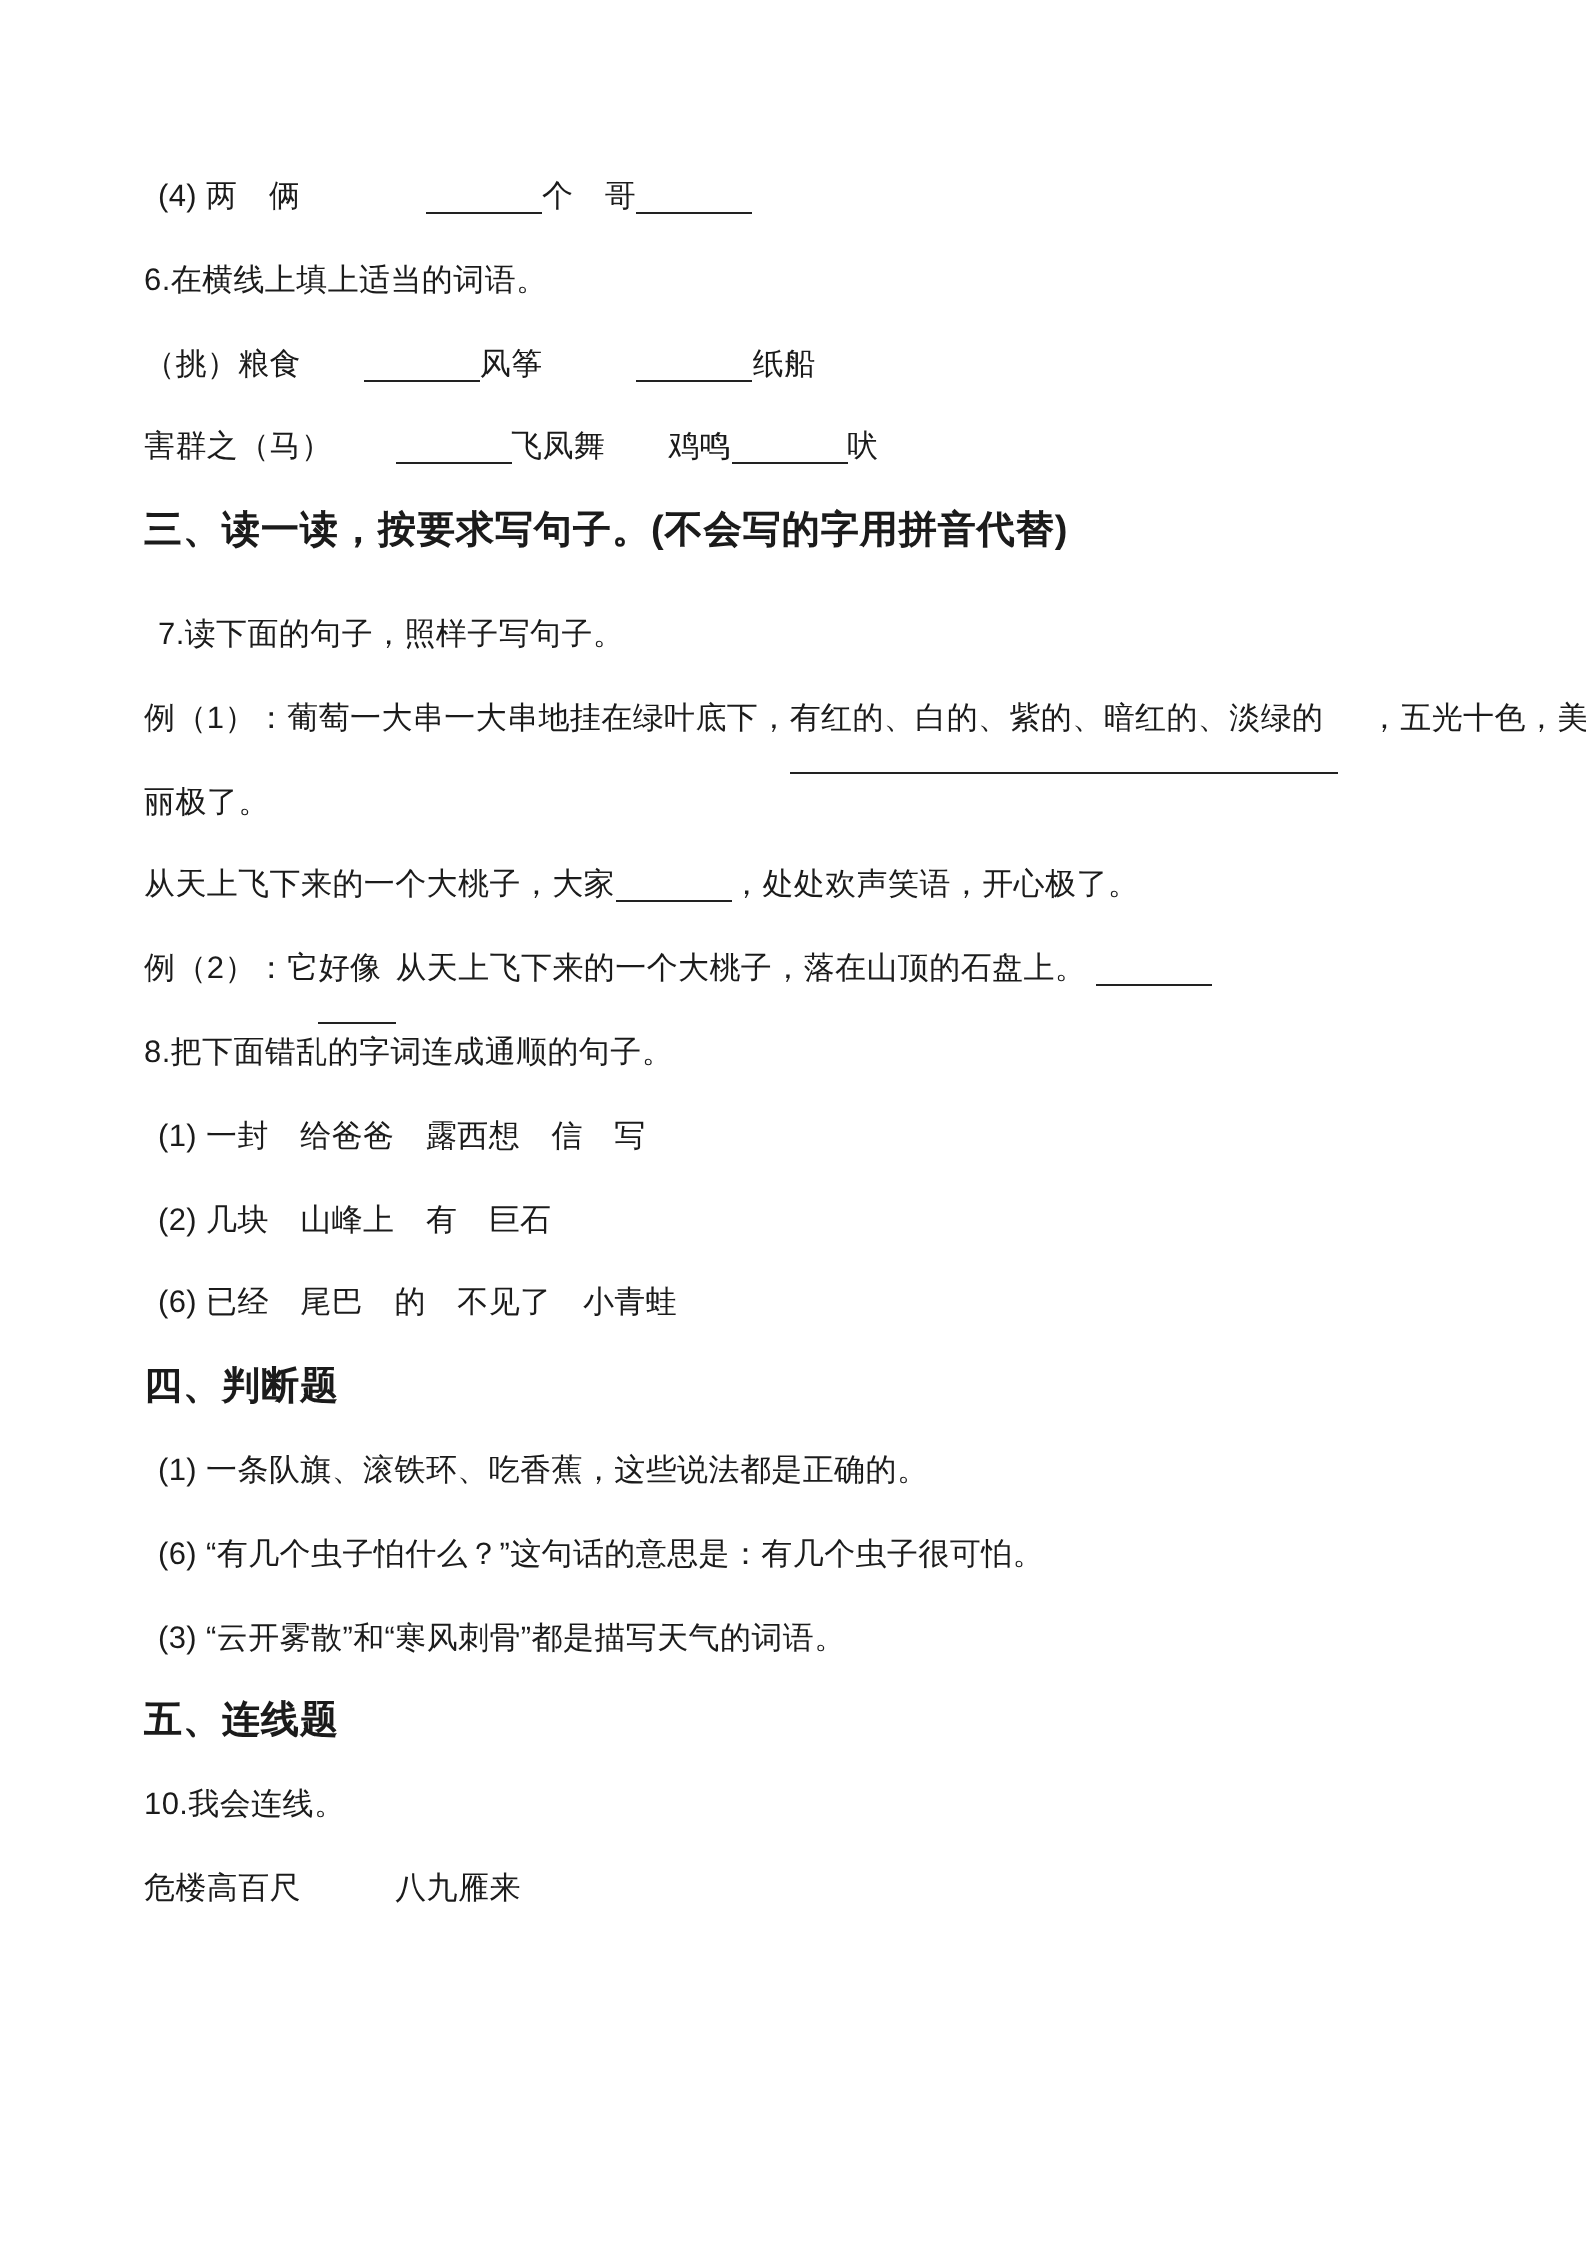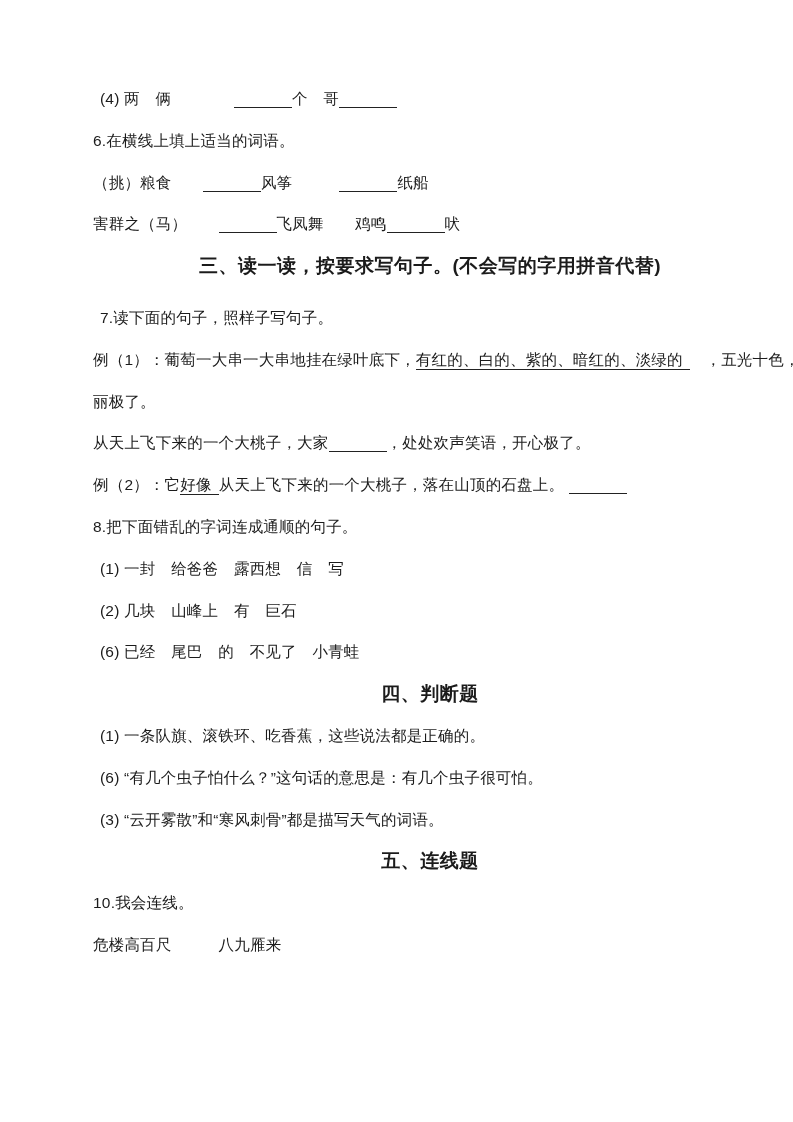--- a/index.html
+++ b/index.html
@@ -15,40 +15,38 @@
     font-family: "Liberation Sans", sans-serif;
     color: #1b1b1b;
   }
   .line {
     height: 22px;
     line-height: 22px;
     margin-bottom: 19.8px;
     font-size: 15.5px;
     white-space: nowrap;
     letter-spacing: 0.2px;
-    margin-left: 21px;
   }
   .line.indent { padding-left: 7px; }
   .line.heading {
     font-size: 19px;
     font-weight: bold;
     letter-spacing: 0.5px;
-    text-align: center;
   }
   .line.gap-after { margin-bottom: 29.8px; }
   .blank {
     display: inline-block;
     width: 58px;
     height: 17px;
     border-bottom: 1.3px solid #222222;
     vertical-align: -4px;
   }
   .u {
     border-bottom: 1.3px solid #222222;
-    padding-bottom: 1px;
+    padding-bottom: 18px;
     padding-right: 7px;
   }
 </style>
 </head>
 <body>
 
 <div class="page">
   <div id="content-root">
       <div class="line indent"><span>(4) 两　俩　　　　</span><span class="blank"></span><span>个　哥</span><span class="blank"></span></div>
       <div class="line"><span>6.在横线上填上适当的词语。</span></div>

